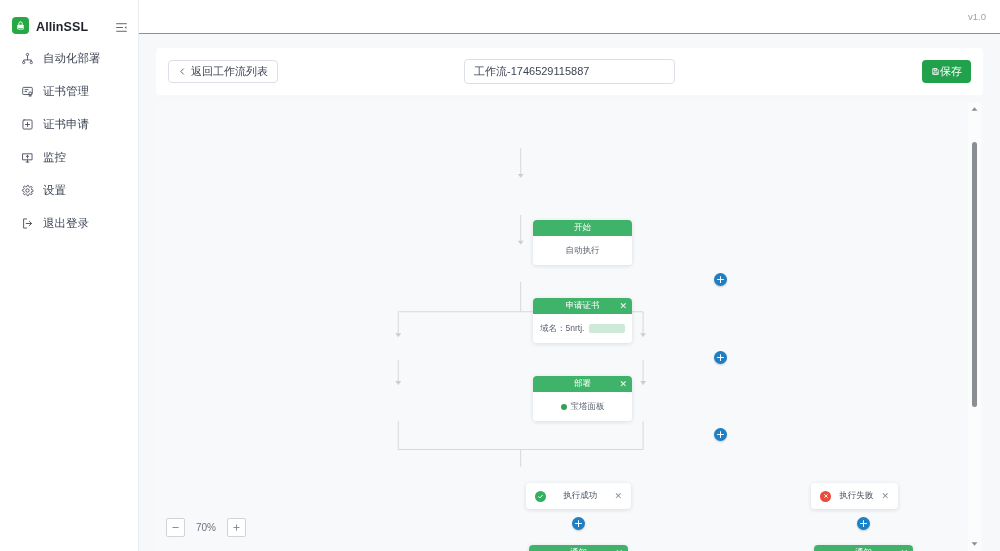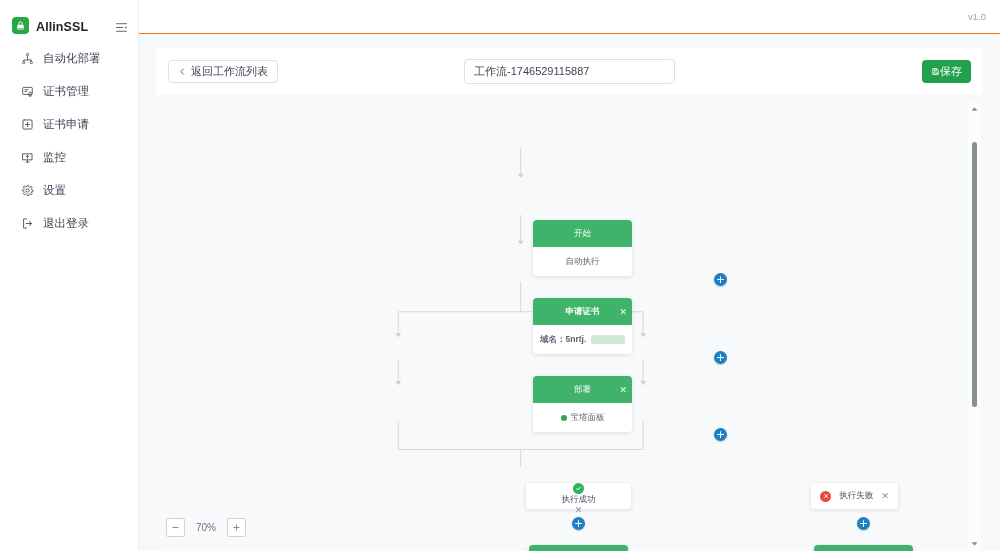--- a/index.html
+++ b/index.html
@@ -88,21 +88,21 @@
     background: #f7f9fa; overflow: hidden;
   }
   .canvas { position: absolute; inset: 0; }
 
   .node {
     position: absolute; background: #fff; border-radius: 4px;
     box-shadow: 0 1px 4px rgba(20,40,70,.13);
     overflow: hidden; cursor: pointer;
   }
   .node-head {
-    background: #40b36a; color: #fff; height: 27px;
+    background: #40b36a; color: #fff; height: 16px;
     display: flex; align-items: center; justify-content: center;
     font-size: 8.5px; position: relative; padding: 0 6px;
   }
   .node-head .close {
     position: absolute; right: 5px; top: 50%; transform: translateY(-50%);
     font-size: 9px; line-height: 1; color: #fff; opacity: .95; cursor: pointer;
   }
   .node-body {
     background: #fff; height: 29px; display: flex; align-items: center;
     justify-content: center; font-size: 8.5px; color: #5b6270; gap: 4px;
@@ -330,21 +330,21 @@
               <span>开始</span>
             </div>
             <div class="node-body">
               <span>自动执行</span>
             </div>
           </div>
 
           <div class="plus" style="left:558px; top:171px;"></div>
 
           
-          <div class="node" style="left:377px; top:196px; width:99px;font-weight:bold;">
+          <div class="node" style="left:377px; top:196px; width:99px;">
             <div class="node-head">
               <span>申请证书</span>
               <span class="close">✕</span>
             </div>
             <div class="node-body left">
               <span>域名：5nrtj.</span>
               <span class="redact"></span>
             </div>
           </div>
 
@@ -358,21 +358,21 @@
             </div>
             <div class="node-body">
               <span class="dot-green"></span>
               <span>宝塔面板</span>
             </div>
           </div>
 
           <div class="plus" style="left:558px; top:326px;"></div>
 
           
-          <div class="cond" style="left:370px; top:381px; width:105px;flex-direction:column;">
+          <div class="cond" style="left:370px; top:381px; width:105px;">
             <span class="ico ok">
               <svg width="7" height="7" viewBox="0 0 24 24" fill="none" stroke="#fff" stroke-width="3.4" stroke-linecap="round" stroke-linejoin="round">
                 <path d="M5.5 12.5 10 17l8.5-9.5"></path>
               </svg>
             </span>
             <span class="txt">执行成功</span>
             <span class="close">✕</span>
           </div>
 
           

